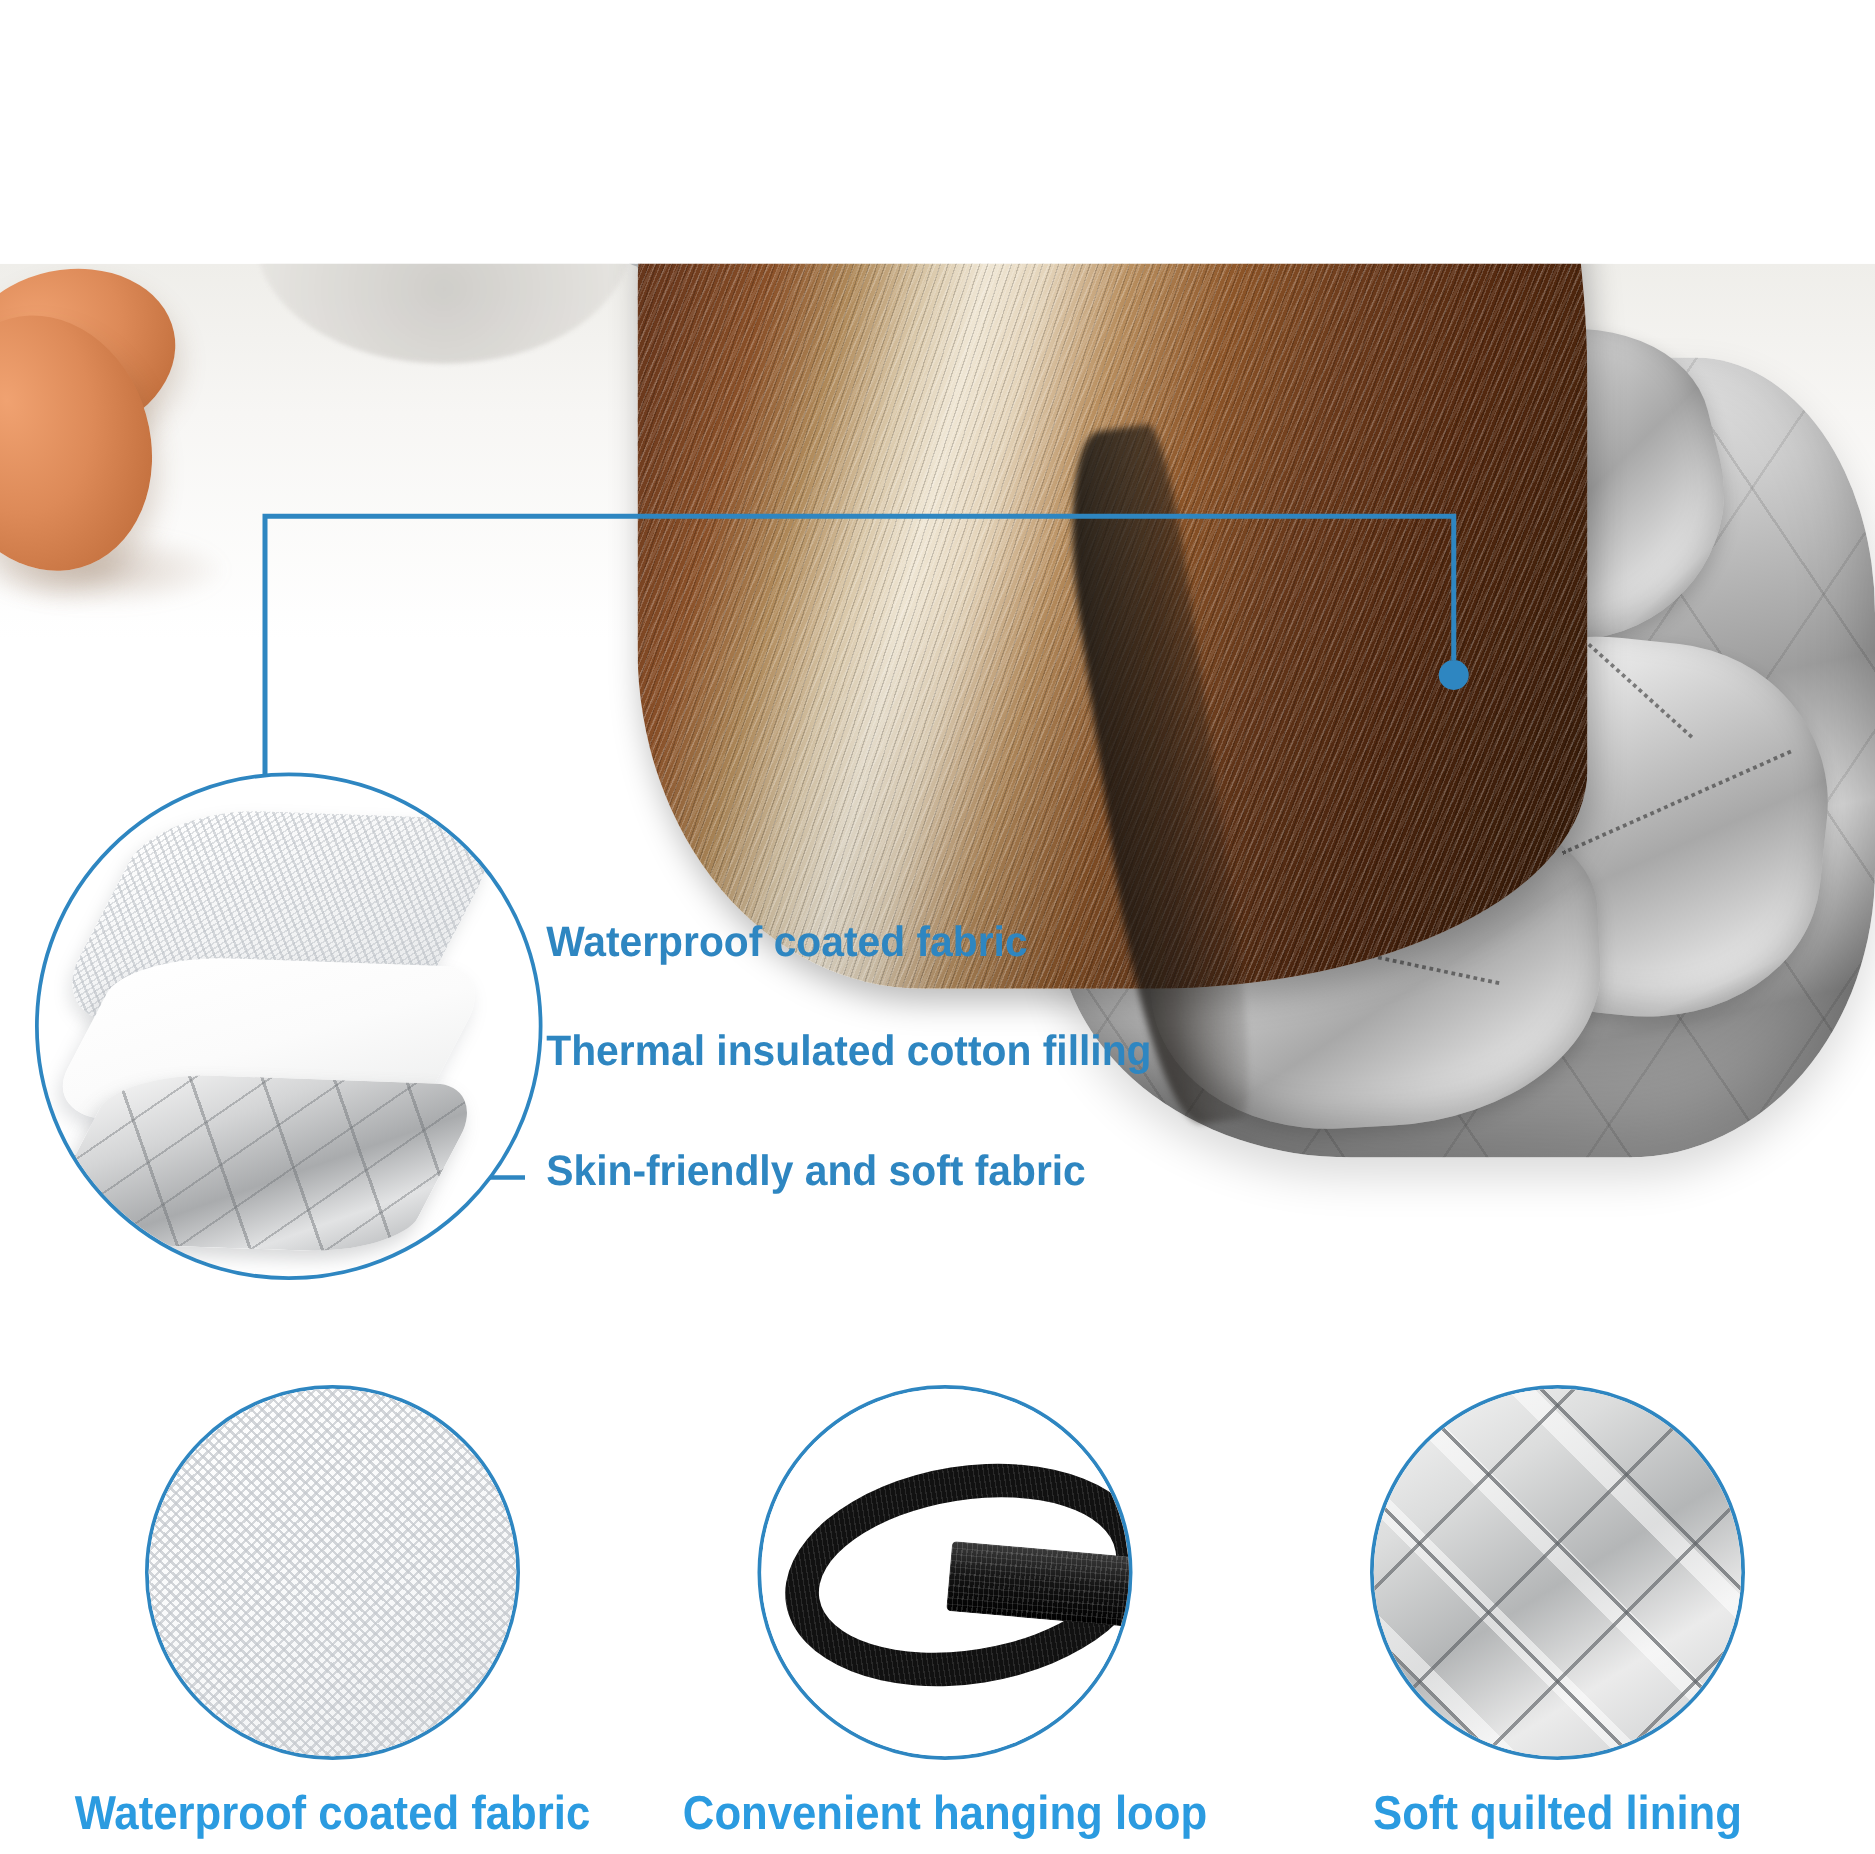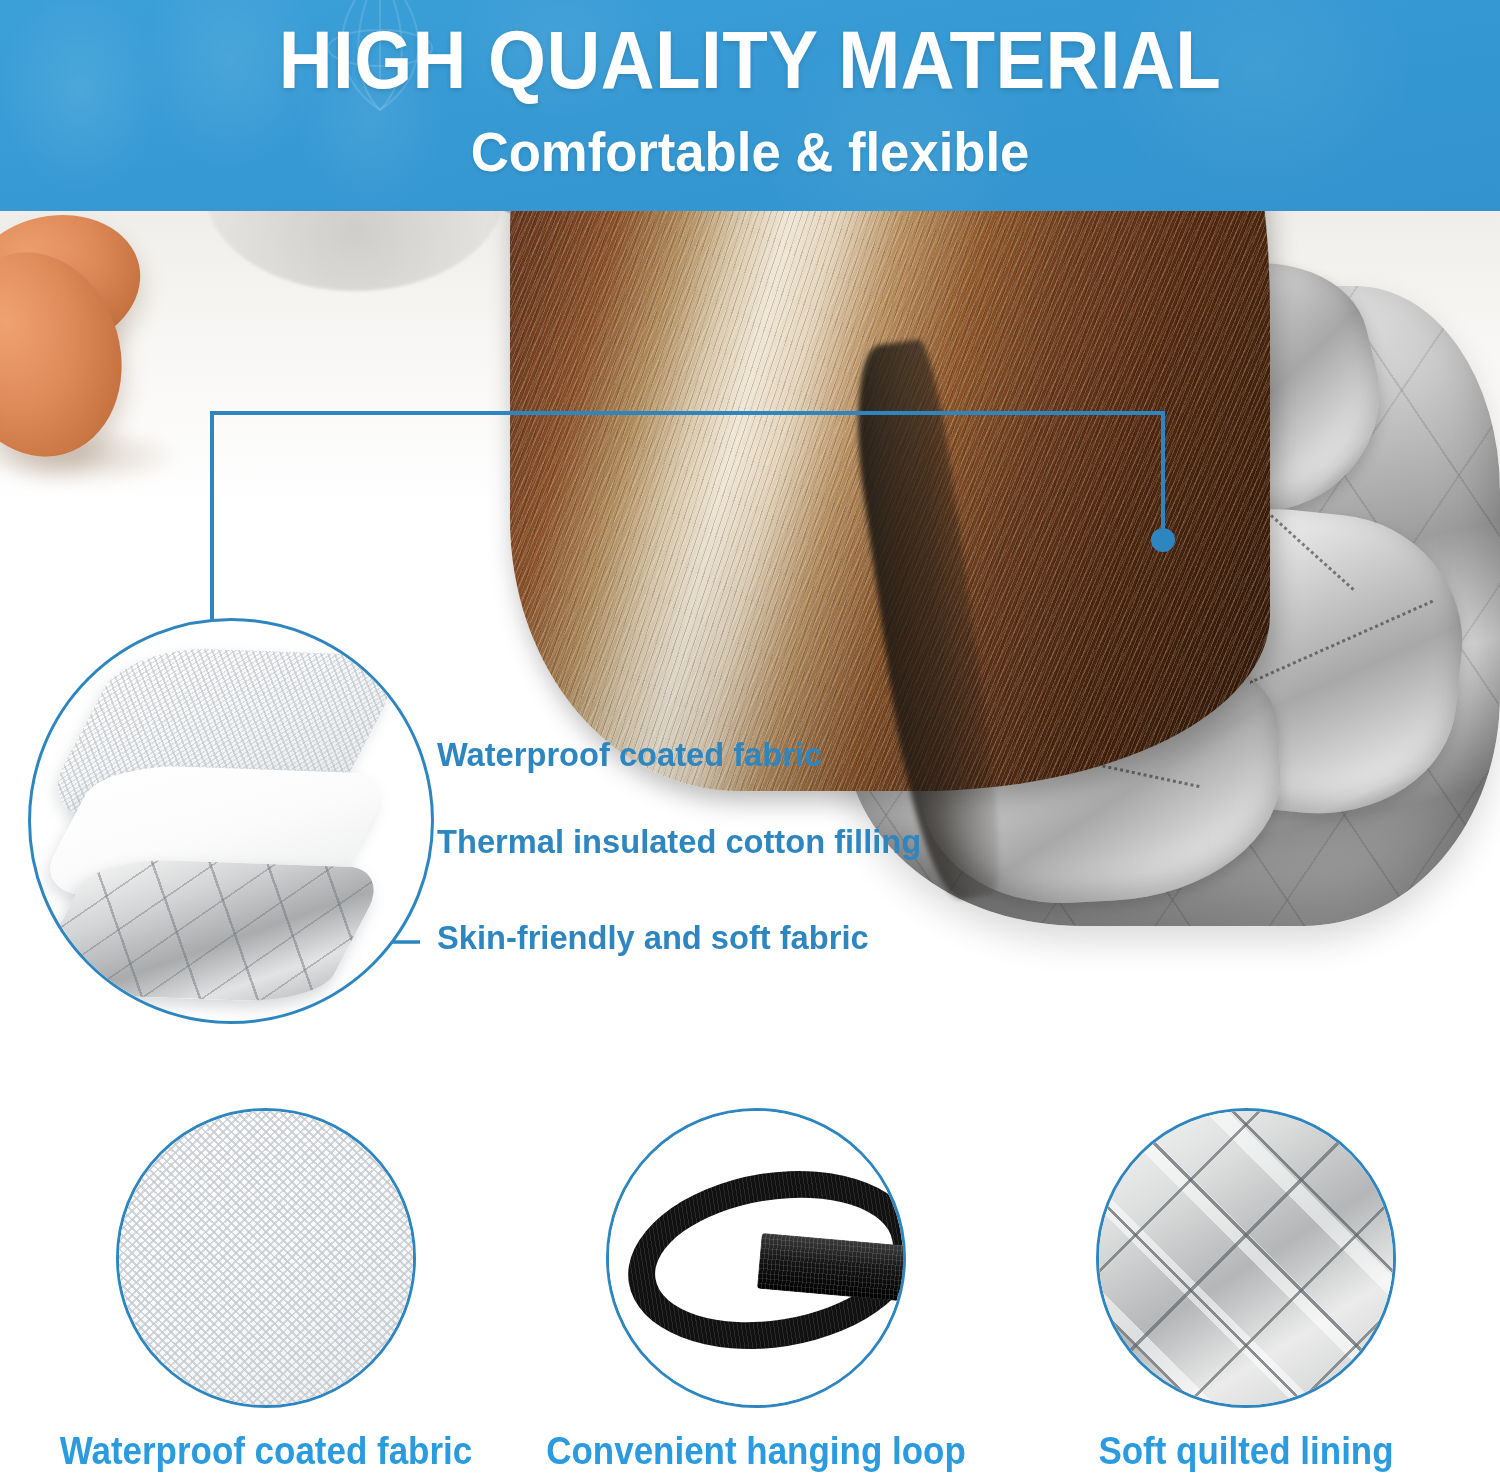--- a/index.html
+++ b/index.html
@@ -393,35 +393,20 @@
   }
   .fc-1 { left: 6px; }
   .fc-2 { left: 496px; }
   .fc-3 { left: 986px; }
 </style>
 </head>
 <body>
 
 <div id="page">
 
-  <div class="banner">
-    <div class="banner-texture"></div>
-    <svg class="banner-whisk" viewBox="0 0 160 230">
-      <g stroke="#ffffff" stroke-opacity="0.45" fill="none" stroke-width="2">
-        <path d="M80 0 L80 120"></path>
-        <path d="M80 10 C 30 55, 28 115, 80 150"></path>
-        <path d="M80 10 C 130 55, 132 115, 80 150"></path>
-        <path d="M80 10 C 52 60, 50 120, 80 150"></path>
-        <path d="M80 10 C 108 60, 110 120, 80 150"></path>
-        <ellipse cx="80" cy="88" rx="52" ry="18"></ellipse>
-      </g>
-    </svg>
-    <div class="banner-title">HIGH QUALITY MATERIAL</div>
-    <div class="banner-subtitle">Comfortable &amp; flexible</div>
-  </div>
 
   <div class="scene">
     <div class="counter"></div>
     <div class="bowl"></div>
     <svg class="whisk-photo" viewBox="0 0 170 130">
       <g stroke="#9aa0a6" fill="none" stroke-width="2">
         <path d="M85 0 L85 58"></path>
         <path d="M85 2 C 32 28, 30 82, 85 108"></path>
         <path d="M85 2 C 138 28, 140 82, 85 108"></path>
         <path d="M85 2 C 56 32, 54 86, 85 108"></path>

